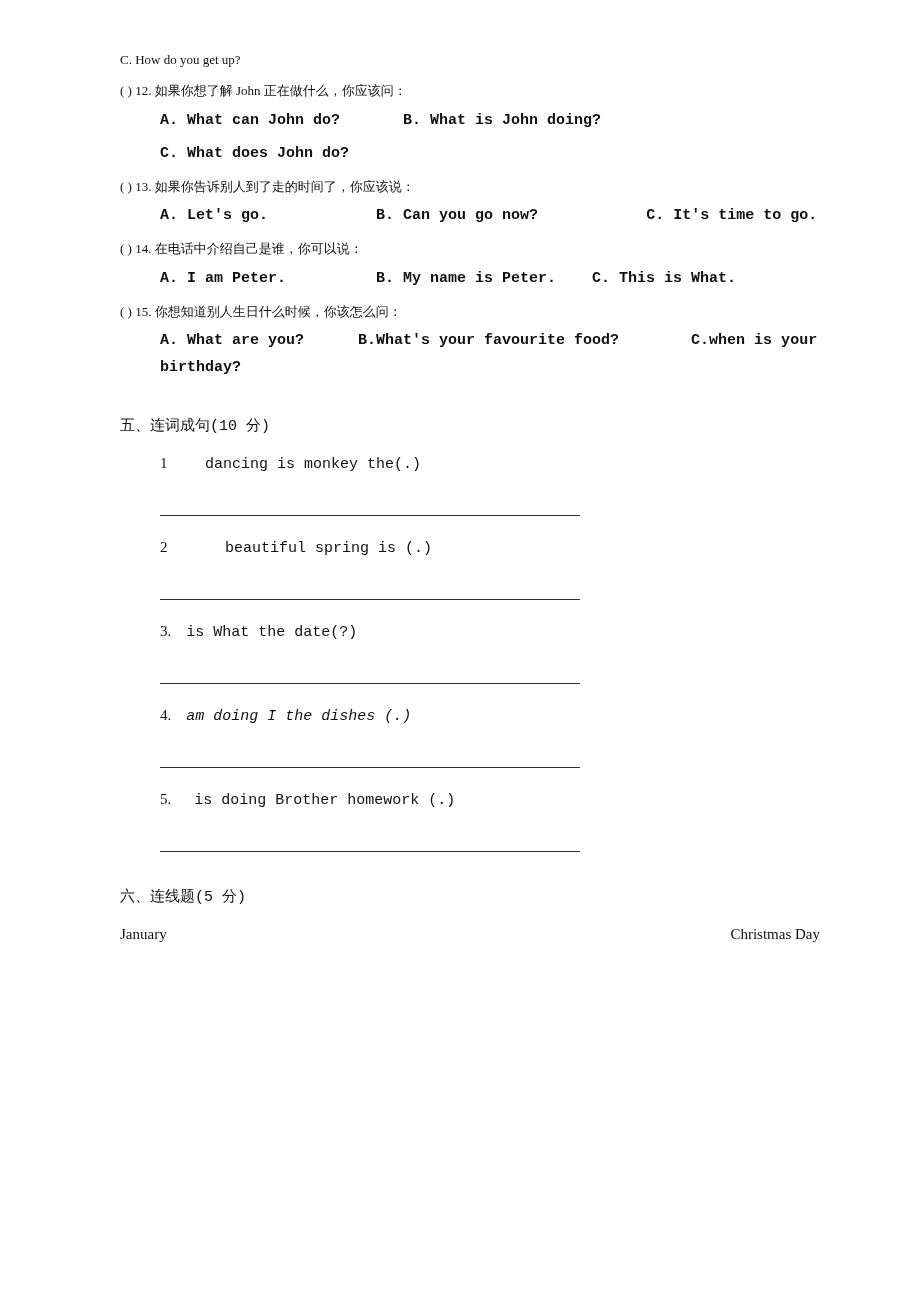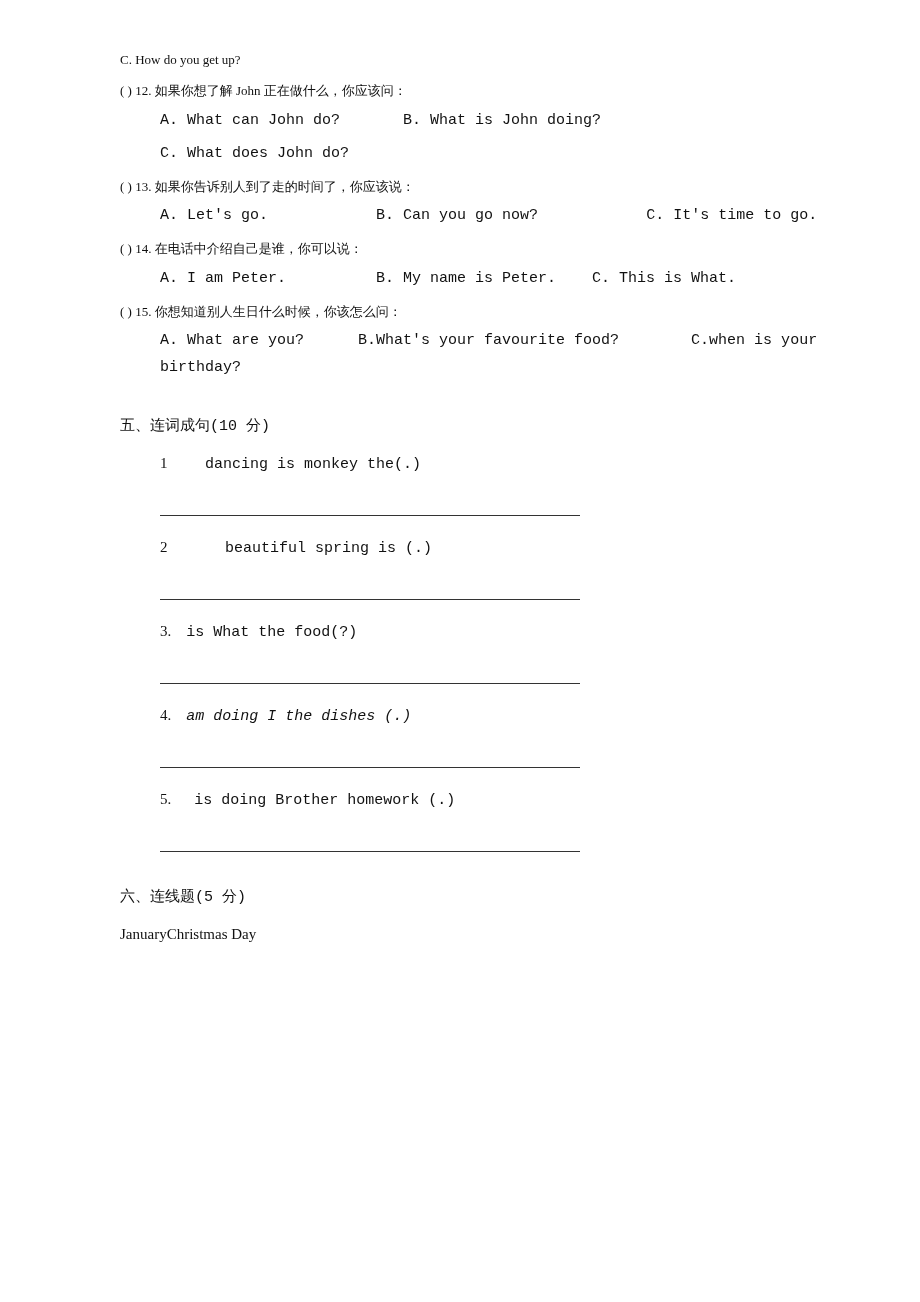--- a/index.html
+++ b/index.html
@@ -24,31 +24,32 @@
       font-family: Liberation Mono, monospace;
     }
     .question-row {
       margin: 8px 0 4px 0;
       font-size: 13px;
     }
     .answer-row {
       margin: 4px 0 6px 0;
       font-size: 15px;
       font-family: "Courier New", Courier, monospace;
+      font-weight: bold;
     }
     .answer-line {
       display: block;
       border-bottom: 1px solid #333;
       width: 420px;
       height: 28px;
       margin: 10px 0 18px 40px;
     }
     .matching-row {
       display: flex;
-      justify-content: flex-start;
+      justify-content: space-between;
       margin: 6px 0;
       font-size: 15px;
     }
     .sentence-item {
       margin-bottom: 4px;
     }
     .indent {
       margin-left: 40px;
     }
   </style>
@@ -126,21 +127,21 @@
 <div class="sentence-item indent">
   <span>2</span>
   &nbsp;&nbsp;&nbsp;&nbsp;&nbsp;&nbsp;&nbsp;&nbsp;
   <span style="font-family: 'Courier New', Courier, monospace; margin-left: 20px;">beautiful    spring    is (.)</span>
 </div>
 <span class="answer-line"></span>
 
 <div class="sentence-item indent">
   <span>3.</span>
   &nbsp;&nbsp;
-  <span style="font-family: 'Courier New', Courier, monospace;">is        What        the        food(?)</span>
+  <span style="font-family: 'Courier New', Courier, monospace;">is        What        the        date(?)</span>
 </div>
 <span class="answer-line"></span>
 
 <div class="sentence-item indent">
   <span>4.</span>
   &nbsp;&nbsp;
   <span style="font-family: 'Courier New', Courier, monospace; font-style: italic;">am    doing    I    the    dishes    (.)</span>
 </div>
 <span class="answer-line"></span>
 

